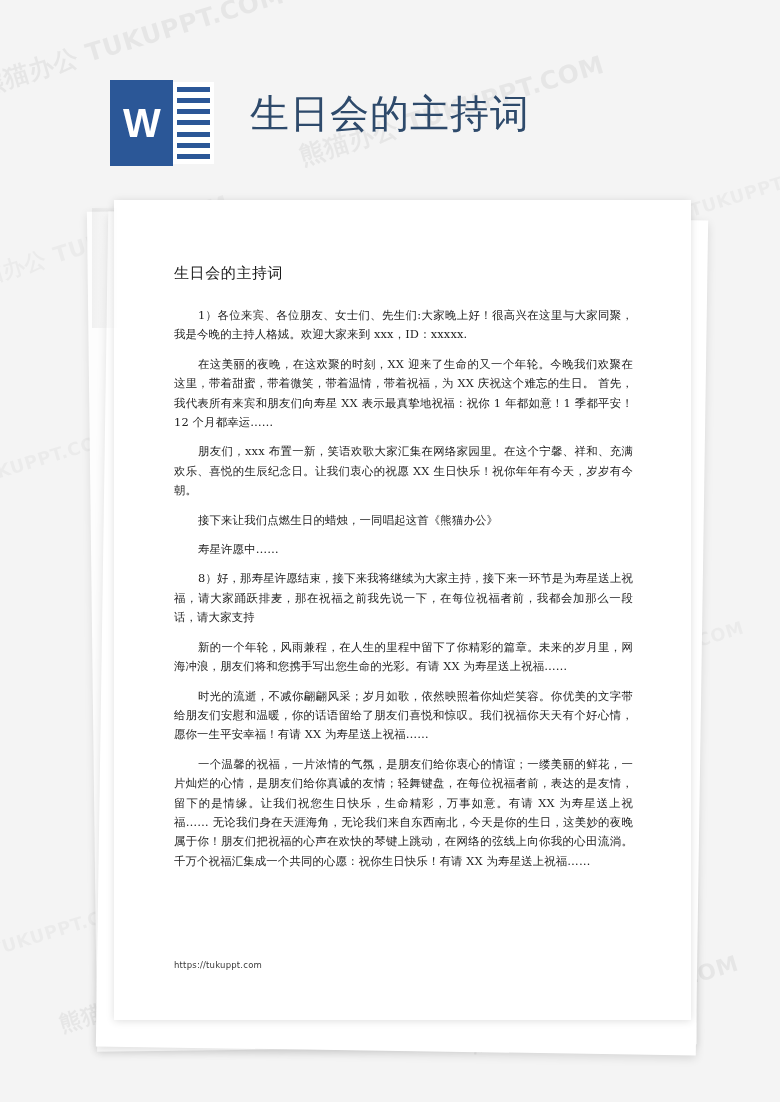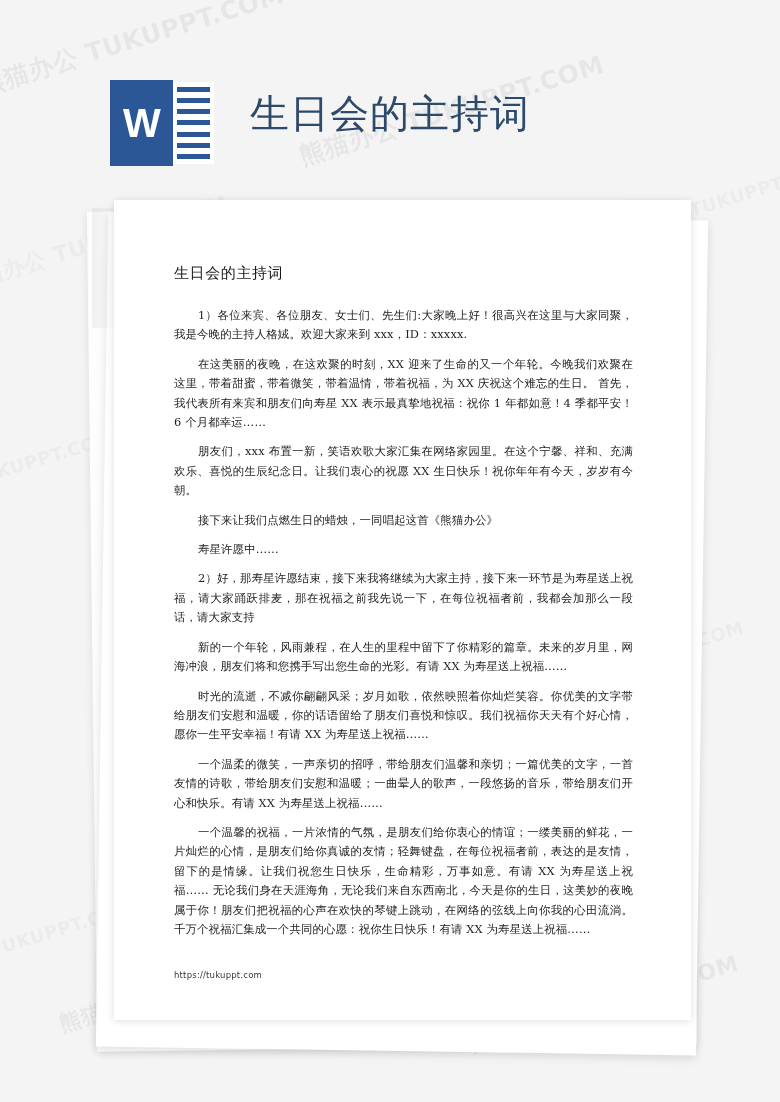--- a/index.html
+++ b/index.html
@@ -169,21 +169,21 @@
     color: #222222;
     margin: 0 0 10px 0;
     text-align: justify;
     text-justify: inter-character;
     text-indent: 24px;
     letter-spacing: 0.15px;
   }
   .footer-url {
     position: absolute;
     left: 60px;
-    bottom: 40px;
+    bottom: 50px;
     font-family: "DejaVu Sans", "Liberation Sans", sans-serif;
     font-size: 8.5px;
     color: #3a3a3a;
     letter-spacing: 0.2px;
   }
 
   
   .page-edge-shadow {
     position: absolute;
     left: 92px;
@@ -232,26 +232,25 @@
   <div class="doc-heading">生日会的主持词</div>
 </div>
 
 <div class="paper-stack">
   <div class="paper-back-left"></div>
   <div class="paper-back-bottom"></div>
   <div class="paper-main">
     <div class="doc-content">
       <div class="doc-title">生日会的主持词</div>
       <p class="para">1）各位来宾、各位朋友、女士们、先生们:大家晚上好！很高兴在这里与大家同聚，我是今晚的主持人格娀。欢迎大家来到 xxx，ID：xxxxx.</p>
-      <p class="para">在这美丽的夜晚，在这欢聚的时刻，XX 迎来了生命的又一个年轮。今晚我们欢聚在这里，带着甜蜜，带着微笑，带着温情，带着祝福，为 XX 庆祝这个难忘的生日。 首先，我代表所有来宾和朋友们向寿星 XX 表示最真挚地祝福：祝你 1 年都如意！4 季都平安！6 个月都幸运……</p>
+      <p class="para">在这美丽的夜晚，在这欢聚的时刻，XX 迎来了生命的又一个年轮。今晚我们欢聚在这里，带着甜蜜，带着微笑，带着温情，带着祝福，为 XX 庆祝这个难忘的生日。 首先，我代表所有来宾和朋友们向寿星 XX 表示最真挚地祝福：祝你 1 年都如意！1 季都平安！12 个月都幸运……</p>
       <p class="para">朋友们，xxx 布置一新，笑语欢歌大家汇集在网络家园里。在这个宁馨、祥和、充满欢乐、喜悦的生辰纪念日。让我们衷心的祝愿 XX 生日快乐！祝你年年有今天，岁岁有今朝。</p>
       <p class="para">接下来让我们点燃生日的蜡烛，一同唱起这首《熊猫办公》</p>
       <p class="para">寿星许愿中……</p>
-      <p class="para">2）好，那寿星许愿结束，接下来我将继续为大家主持，接下来一环节是为寿星送上祝福，请大家踊跃排麦，那在祝福之前我先说一下，在每位祝福者前，我都会加那么一段话，请大家支持</p>
+      <p class="para">8）好，那寿星许愿结束，接下来我将继续为大家主持，接下来一环节是为寿星送上祝福，请大家踊跃排麦，那在祝福之前我先说一下，在每位祝福者前，我都会加那么一段话，请大家支持</p>
       <p class="para">新的一个年轮，风雨兼程，在人生的里程中留下了你精彩的篇章。未来的岁月里，网海冲浪，朋友们将和您携手写出您生命的光彩。有请 XX 为寿星送上祝福……</p>
       <p class="para">时光的流逝，不减你翩翩风采；岁月如歌，依然映照着你灿烂笑容。你优美的文字带给朋友们安慰和温暖，你的话语留给了朋友们喜悦和惊叹。我们祝福你天天有个好心情，愿你一生平安幸福！有请 XX 为寿星送上祝福……</p>
-      <p class="para">一个温柔的微笑，一声亲切的招呼，带给朋友们温馨和亲切；一篇优美的文字，一首友情的诗歌，带给朋友们安慰和温暖；一曲晕人的歌声，一段悠扬的音乐，带给朋友们开心和快乐。有请 XX 为寿星送上祝福……</p>
       <p class="para">一个温馨的祝福，一片浓情的气氛，是朋友们给你衷心的情谊；一缕美丽的鲜花，一片灿烂的心情，是朋友们给你真诚的友情；轻舞键盘，在每位祝福者前，表达的是友情，留下的是情缘。让我们祝您生日快乐，生命精彩，万事如意。有请 XX 为寿星送上祝福…… 无论我们身在天涯海角，无论我们来自东西南北，今天是你的生日，这美妙的夜晚属于你！朋友们把祝福的心声在欢快的琴键上跳动，在网络的弦线上向你我的心田流淌。千万个祝福汇集成一个共同的心愿：祝你生日快乐！有请 XX 为寿星送上祝福……</p>
       <div class="footer-url">https://tukuppt.com</div>
     </div>
   </div>
 </div>
 <div class="page-edge-shadow"></div>
 
 </body></html>

